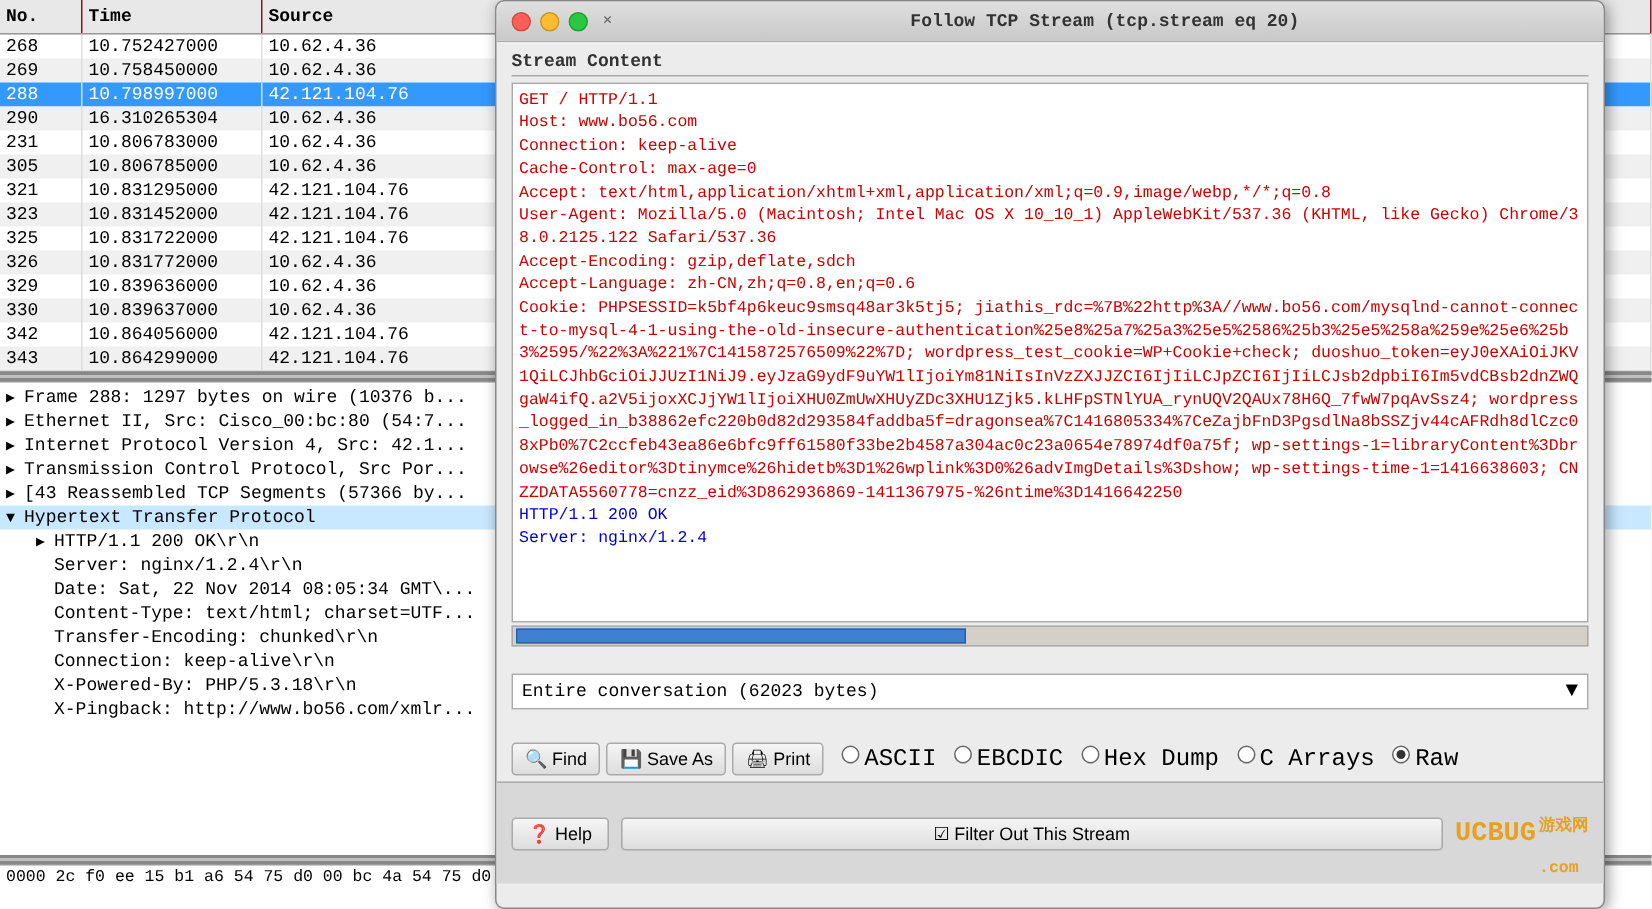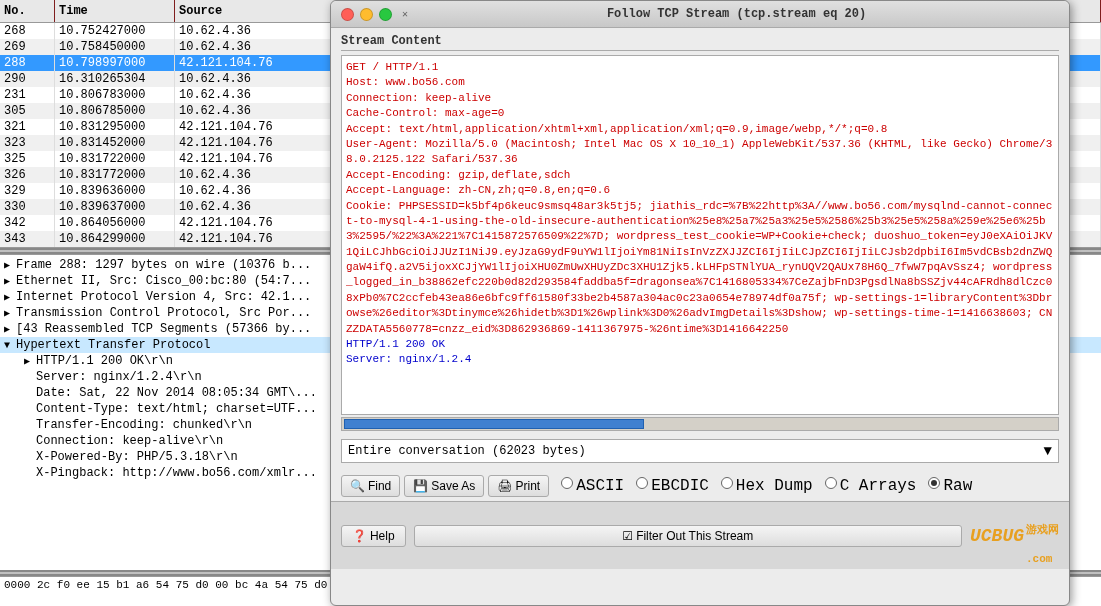--- a/index.html
+++ b/index.html
@@ -56,38 +56,38 @@
     
     .stream-content-box::-webkit-scrollbar { width: 14px; }
     .stream-content-box::-webkit-scrollbar-track { background: #e0e0e0; }
     .stream-content-box::-webkit-scrollbar-thumb { background: #2060c0; border: 1px solid #1040a0; }
 
     
     .h-scroll-bar { margin: 0 10px; height: 14px; background: #d4d0c8; border: 1px solid #aaa; position: relative; display: flex; align-items: center; }
     .h-scroll-thumb { width: 300px; height: 10px; background: #4080d0; margin-left: 2px; border: 1px solid #2060b0; }
 
     
-    .conv-row { display: flex; margin: 8px 10px; }
+    .conv-row { display: flex; margin: 18px 10px; }
     .conv-select { flex: 1; background: #fff; border: 1px solid #aaa; padding: 3px 6px; font-size: 12px; display: flex; align-items: center; justify-content: space-between; }
     .conv-arrow { font-size: 14px; }
 
     
     .action-row { display: flex; align-items: center; padding: 4px 10px; gap: 4px; }
     .action-btn { display: flex; align-items: center; gap: 3px; padding: 3px 8px; background: linear-gradient(to bottom, #f5f5f5, #ddd); border: 1px solid #aaa; border-radius: 3px; cursor: pointer; font-size: 12px; }
     .radio-group { display: flex; align-items: center; gap: 12px; margin-left: 8px; flex-wrap: wrap; }
     .radio-item { display: flex; align-items: flex-start; gap: 3px; font-size: 16px; cursor: pointer; }
     .radio-circle { width: 12px; height: 12px; border-radius: 50%; border: 1px solid #666; display: flex; align-items: center; justify-content: center; background: #fff; }
     .radio-circle.checked::after { content: ''; width: 6px; height: 6px; border-radius: 50%; background: #333; }
 
     
     .bottom-row { display: flex; align-items: center; padding: 4px 10px; border-top: 1px solid #aaa; background: #d8d8d8; gap: 8px; }
     .help-btn { display: flex; align-items: center; gap: 3px; padding: 3px 10px; background: linear-gradient(to bottom, #f5f5f5, #ddd); border: 1px solid #aaa; border-radius: 3px; cursor: pointer; font-size: 12px; }
     .filter-btn { display: flex; align-items: center; gap: 3px; padding: 3px 10px; background: linear-gradient(to bottom, #f5f5f5, #ddd); border: 1px solid #aaa; border-radius: 3px; cursor: pointer; font-size: 12px; flex: 1; justify-content: center; }
     .ucbug-logo { margin-left: auto; display: flex; align-items: center; }
-    .ucbug-text { font-size: 18px; font-weight: bold; color: #e8a020; font-style: italic; }
+    .ucbug-text { font-size: 18px; font-weight: bold; color: #e8a020; }
     .ucbug-sub { font-size: 11px; color: #e8a020; font-weight: bold; margin-top: 16px; }
 
     .separator-line { height: 6px; background: #c0c0c0; border-top: 2px solid #888; border-bottom: 2px solid #888; cursor: ns-resize; }
   </style>
 </head>
 <body>
 
 <div class="main-container">
 
   <div class="packet-table">

